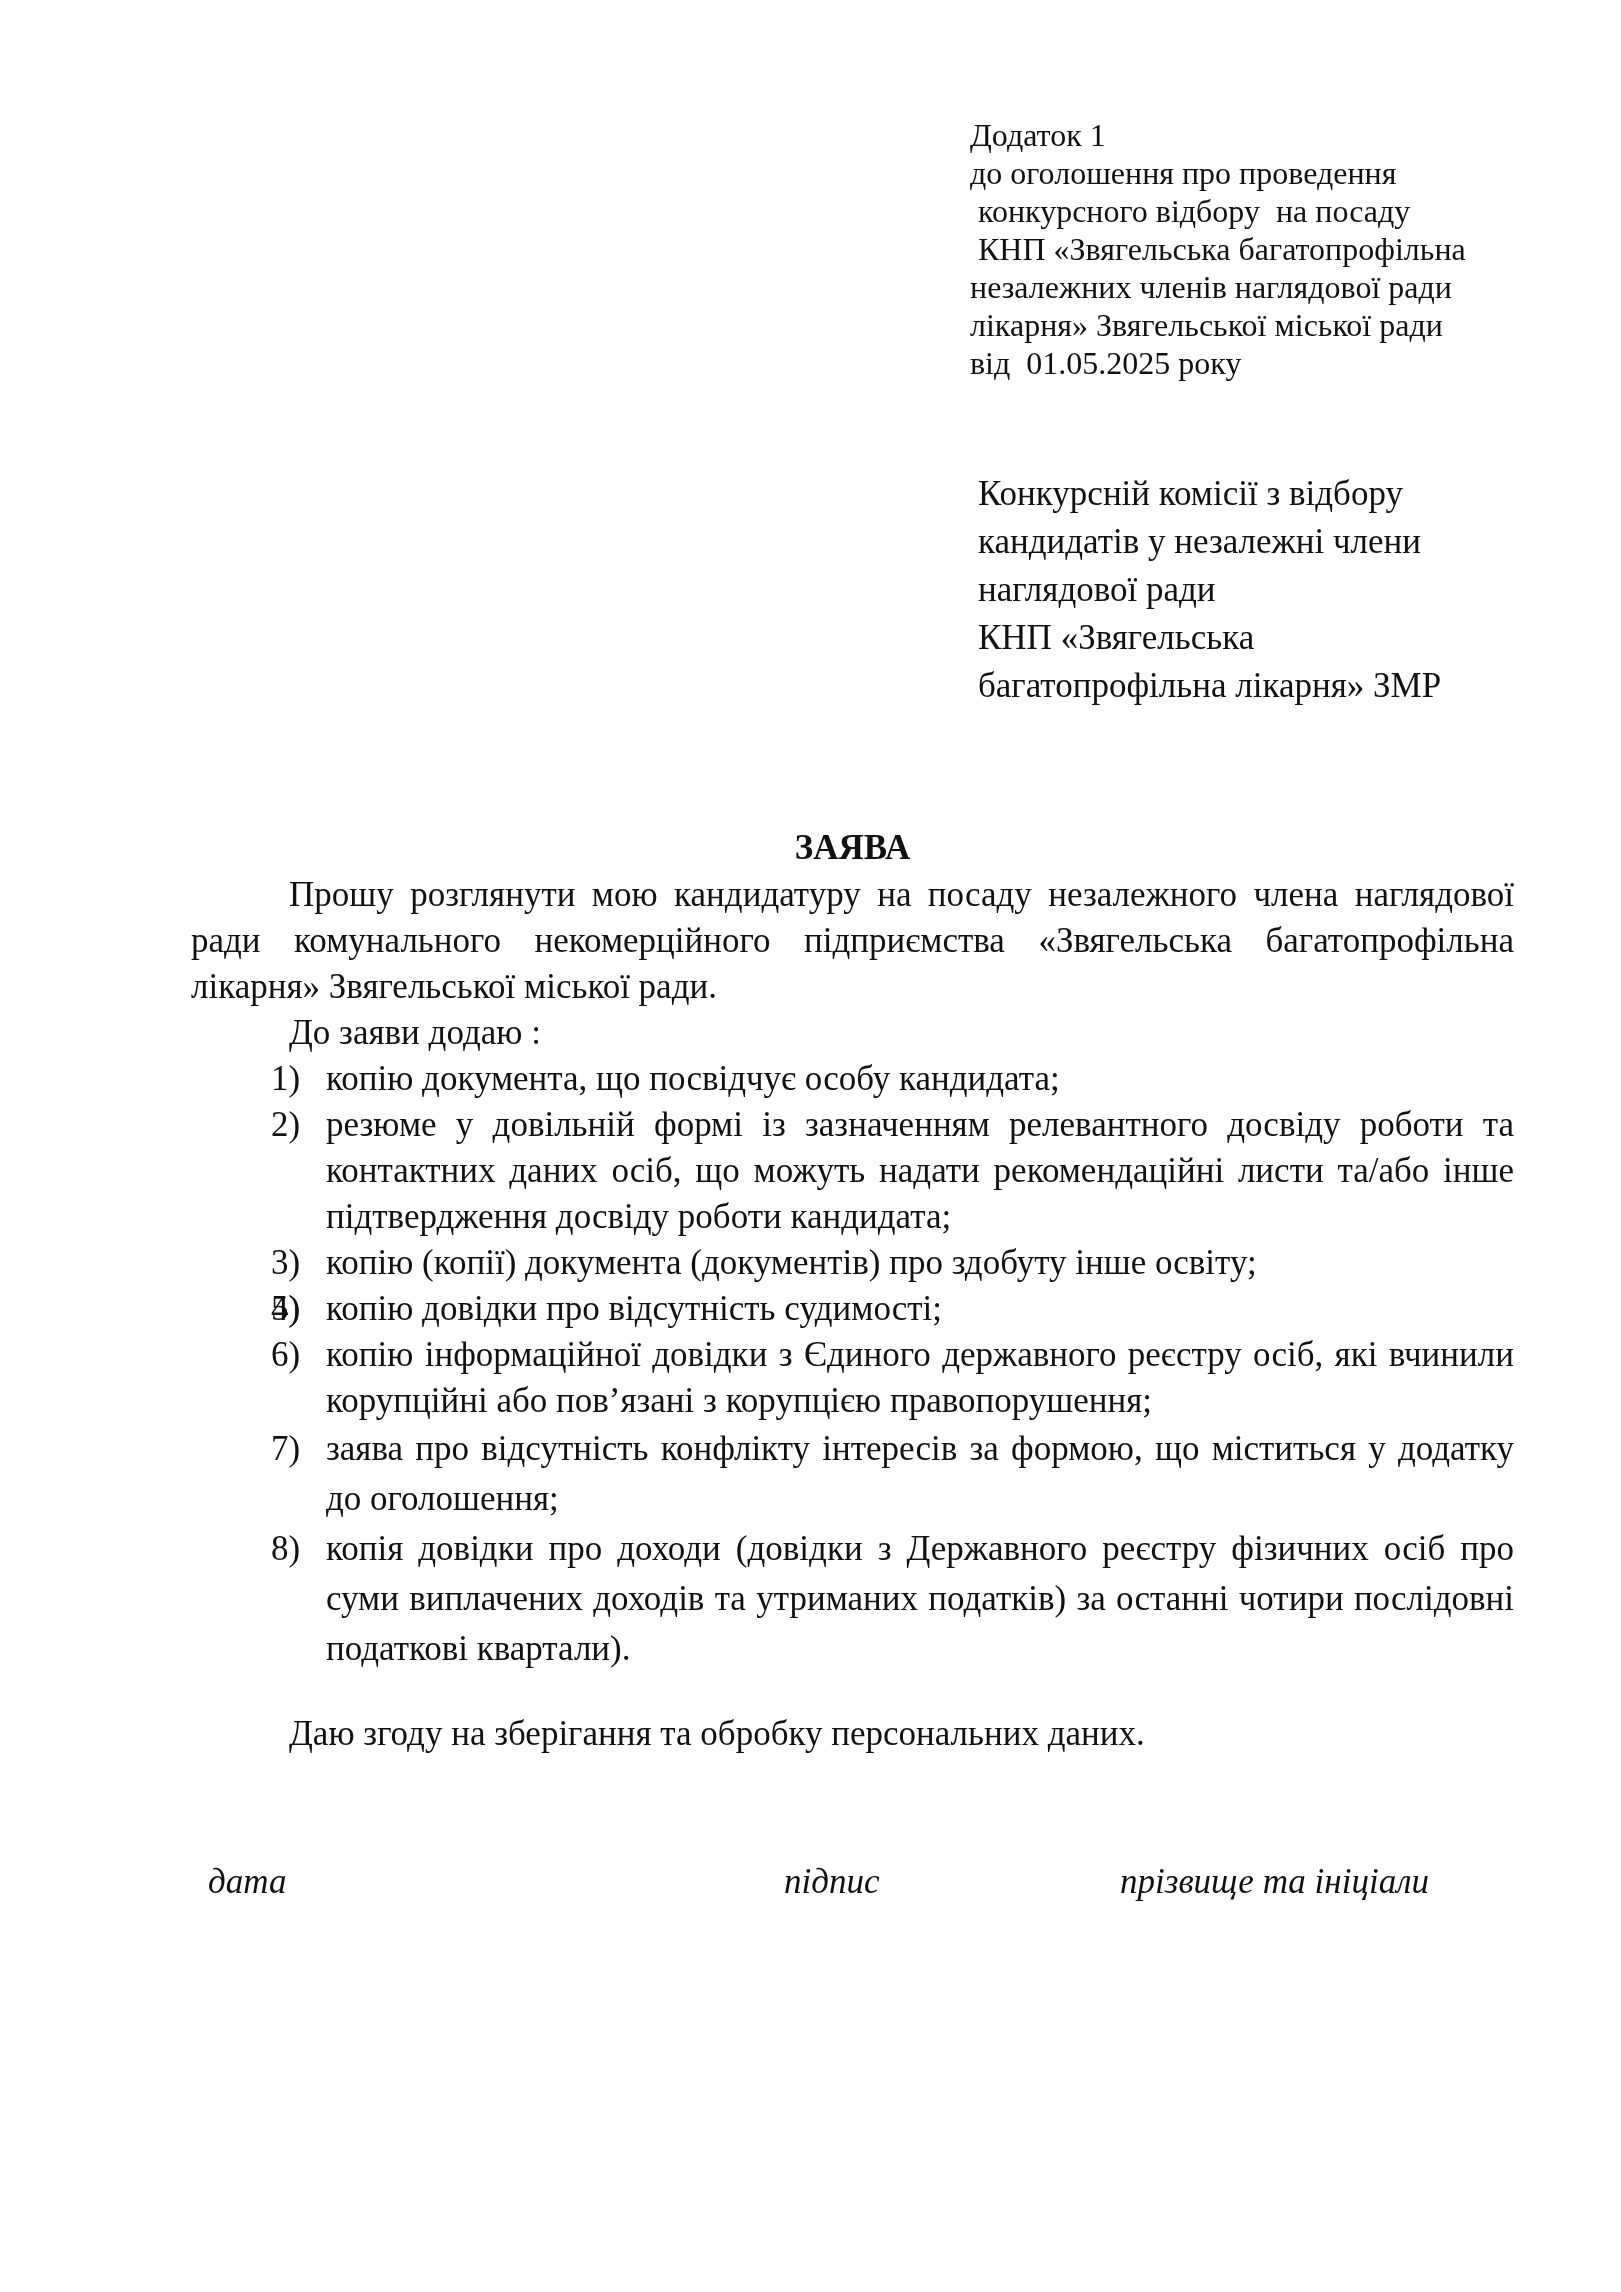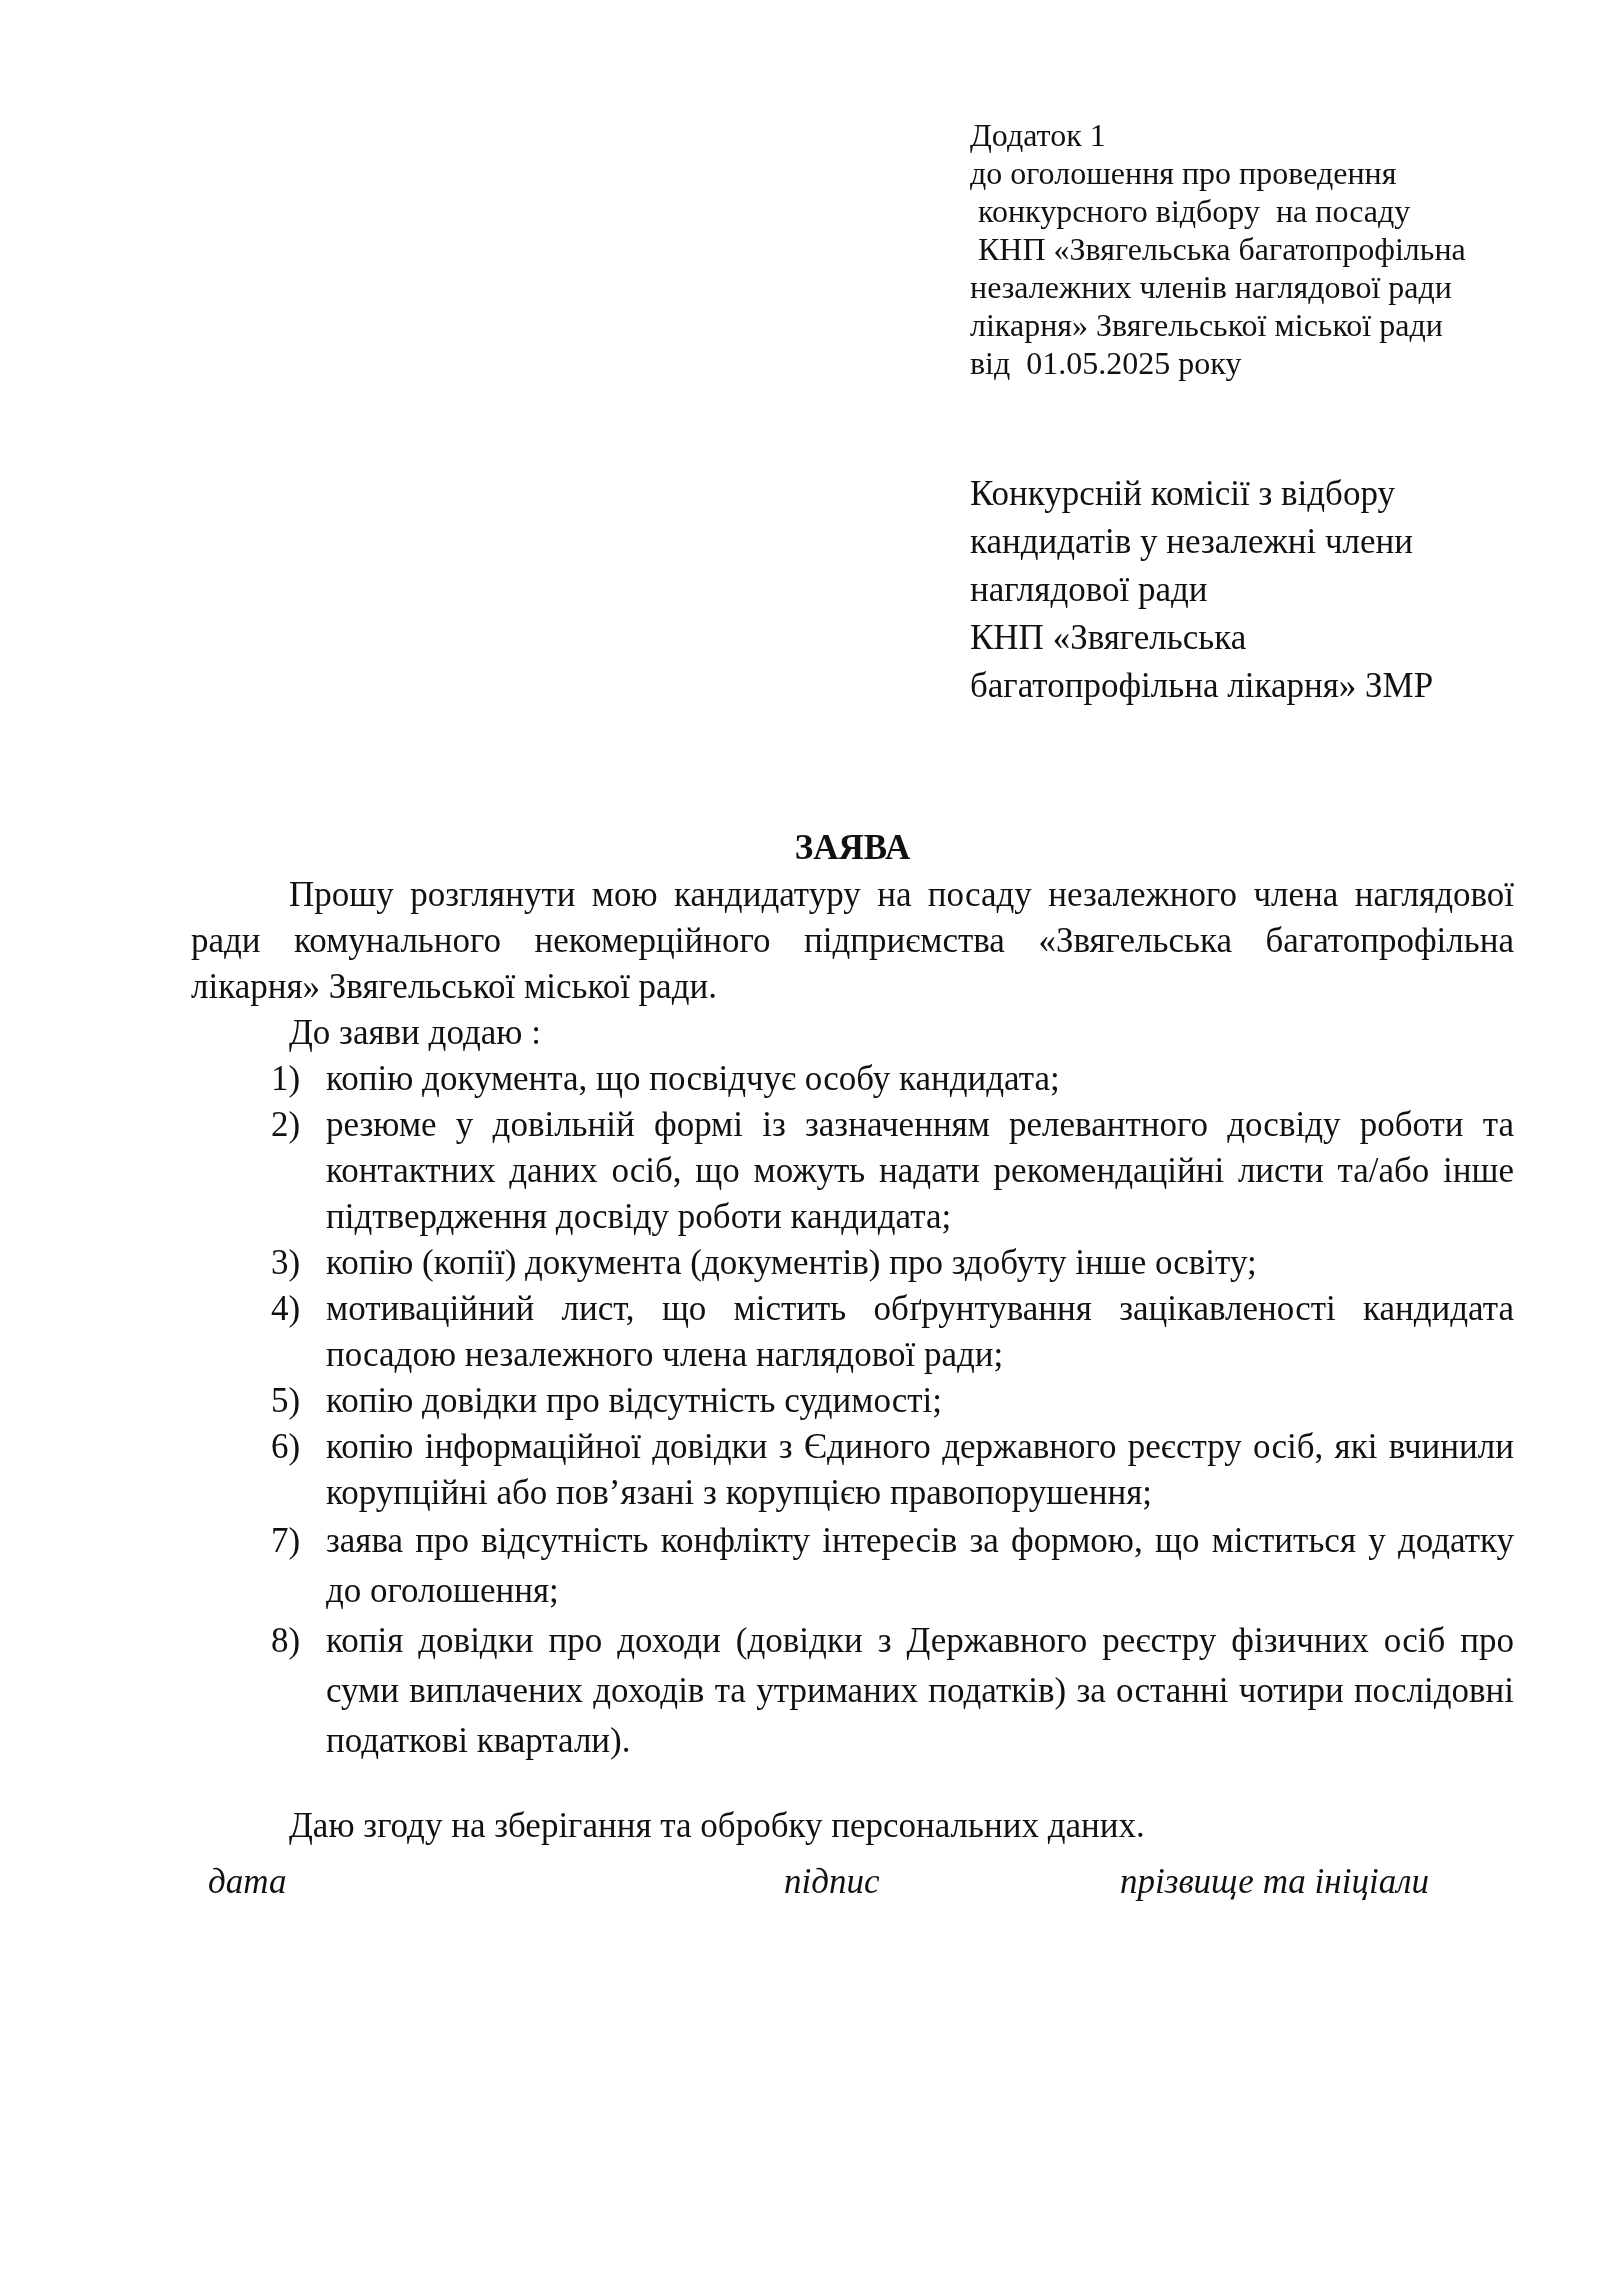--- a/index.html
+++ b/index.html
@@ -9,21 +9,21 @@
     }
     .annex {
       position: absolute; left: 970px; top: 116px;
       font-size: 32px; line-height: 38px;
     }
     .annex div { white-space: pre; }
     .addressee {
       position: absolute; left: 970px; top: 470px;
       font-size: 35px; line-height: 48px;
     }
-    .addressee div { white-space: pre; }
+    .addressee div { white-space: pre; margin-left: 8px; }
     .title {
       position: absolute; left: 0; width: 1705px; top: 828px;
       text-align: center; font-weight: bold; font-size: 35px;
     }
     .body {
       position: absolute; left: 191px; width: 1323px; top: 872px;
       font-size: 35px; line-height: 46px;
     }
     .para { text-align: justify; text-indent: 98px; margin: 0; }
     .attach-label { margin: 0 0 0 98px; }
@@ -61,21 +61,21 @@
 
 <div class="title">ЗАЯВА</div>
 
 <div class="body">
   <p class="para">Прошу розглянути мою кандидатуру на посаду незалежного члена наглядової ради комунального некомерційного підприємства «Звягельська багатопрофільна лікарня» Звягельської міської ради.</p>
   <p class="attach-label">До заяви додаю :</p>
   <ol class="items">
     <li><span class="num">1)</span><span>копію документа, що посвідчує особу кандидата;</span></li>
     <li><span class="num">2)</span><span>резюме у довільній формі із зазначенням релевантного досвіду роботи та   контактних даних осіб, що можуть надати рекомендаційні листи та/або інше підтвердження досвіду роботи кандидата;</span></li>
     <li><span class="num">3)</span><span>копію (копії) документа (документів) про здобуту інше освіту;</span></li>
-    <li><span class="num">4)</span><span>мотиваційний лист, що містить обґрунтування зацікавленості кандидата посадою незалежного члена наглядової ради;</span></li>
+    <li><span class="num">4)</span></li>
     <li><span class="num">5)</span><span>копію довідки про відсутність судимості;</span></li>
     <li><span class="num">6)</span><span>копію інформаційної довідки з Єдиного державного реєстру осіб, які вчинили корупційні або пов’язані з корупцією правопорушення;</span></li>
     <li class="tall"><span class="num">7)</span><span>заява про відсутність конфлікту інтересів за формою, що міститься у додатку  до оголошення;</span></li>
     <li class="tall"><span class="num">8)</span><span>копія довідки про доходи (довідки з Державного реєстру фізичних осіб про суми виплачених доходів та утриманих податків) за останні чотири послідовні податкові квартали).</span></li>
   </ol>
   <p class="consent">Даю згоду на зберігання та обробку персональних даних.</p>
 </div>
 
 <div class="sig-row">
   <span style="left:0;">дата</span>

